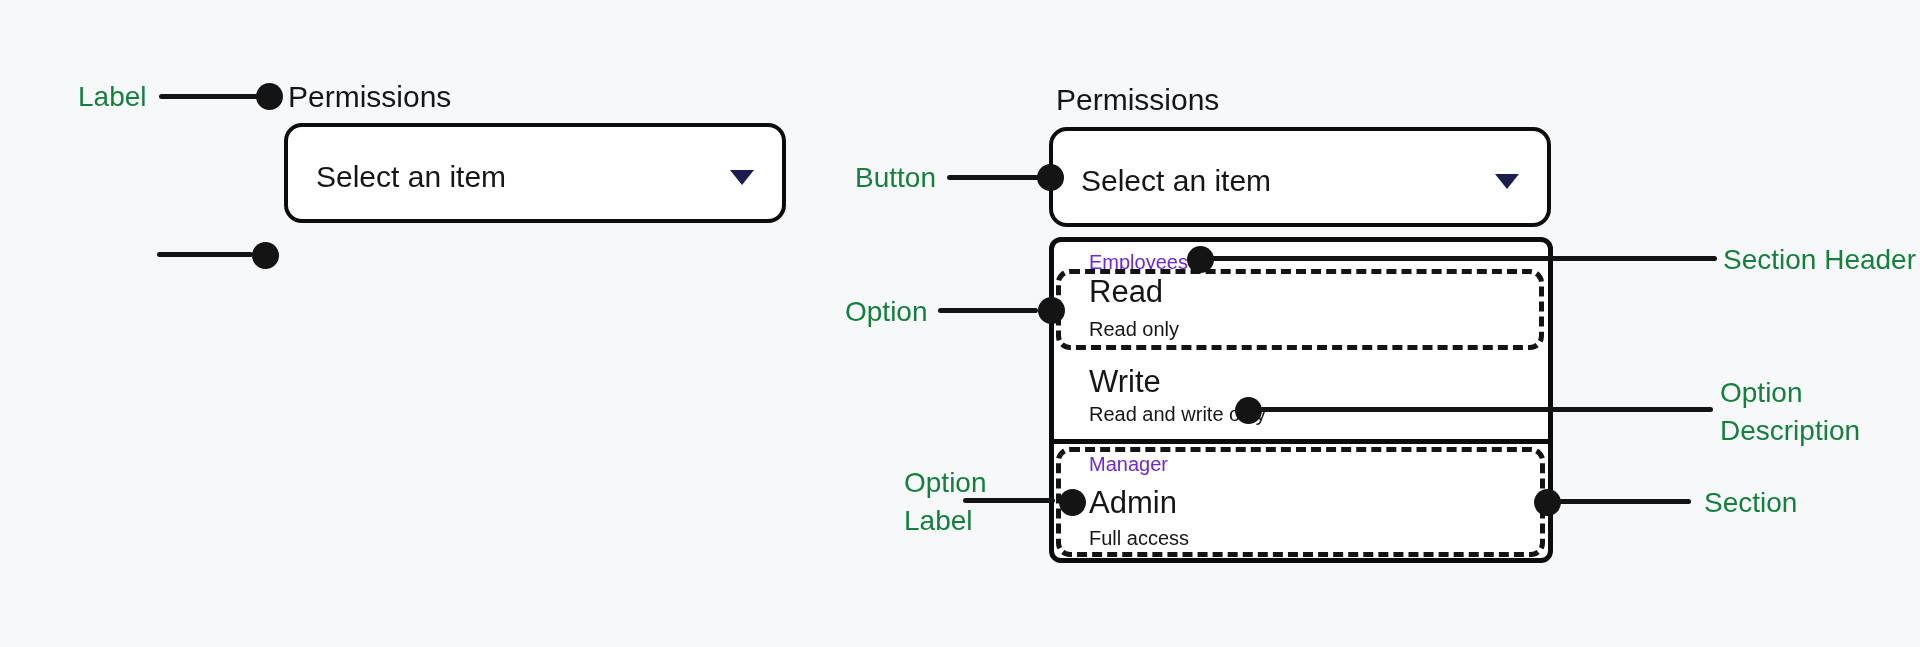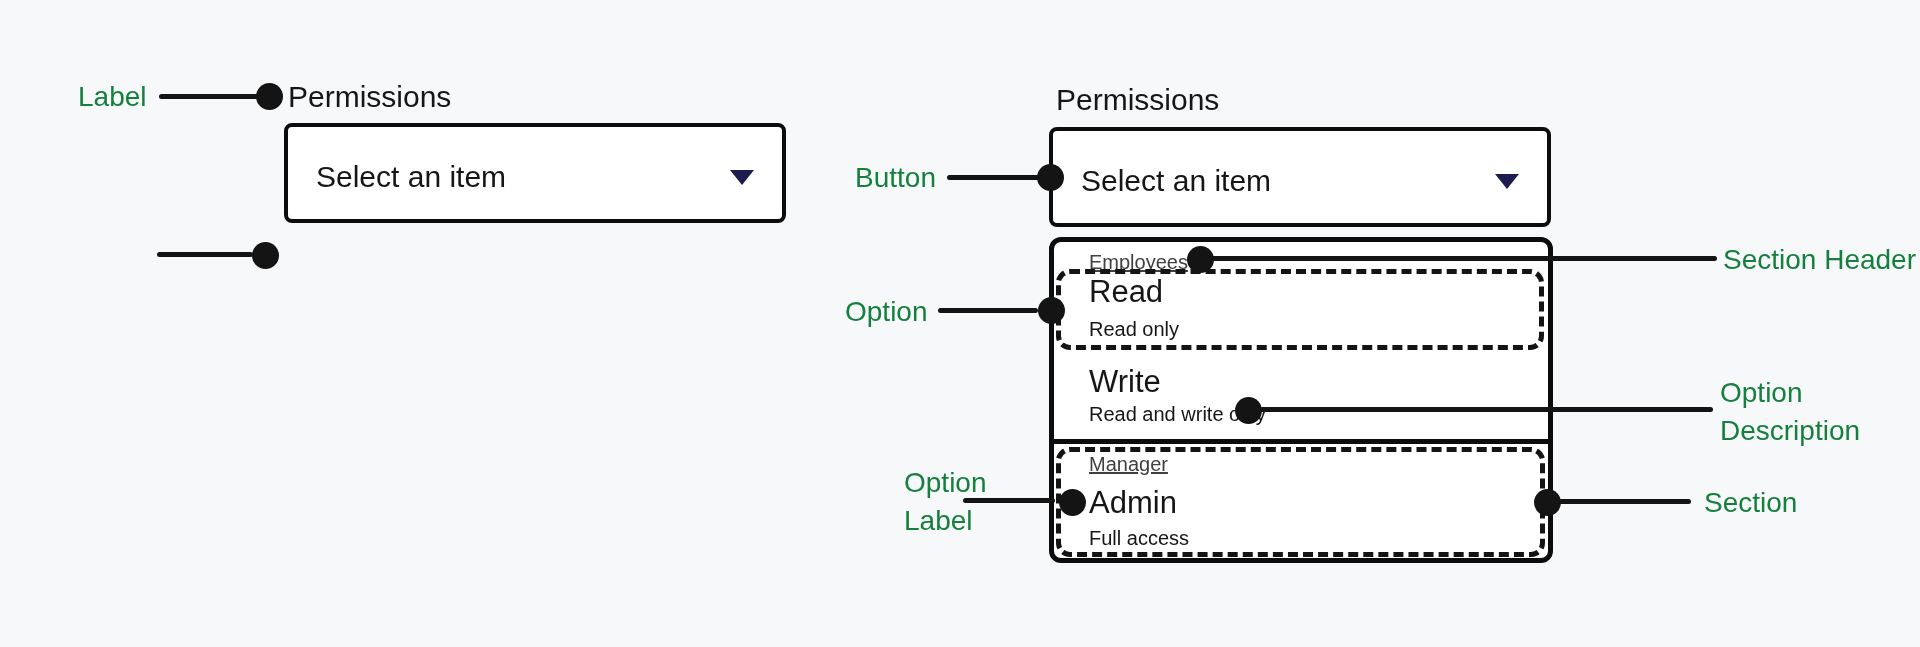--- a/index.html
+++ b/index.html
@@ -9,33 +9,33 @@
     font-family:"Liberation Sans","DejaVu Sans",sans-serif;
   }
   
   .ann { position:absolute; font-size:28px; line-height:38px; color:#15803d; white-space:normal; }
   .ann-line { position:absolute; height:5px; background:#141414; border-radius:3px; z-index:5; }
   .dot { position:absolute; width:27px; height:27px; border-radius:50%; background:#141414; z-index:6; }
   
   .field-label { position:absolute; font-size:30px; line-height:36px; color:#161616; }
   .select-box {
     position:absolute; width:502px; height:100px; box-sizing:border-box;
-    background:#ffffff; border:4px solid #0c0c0c; border-radius:8px;
+    background:#ffffff; border:4px solid #0c0c0c; border-radius:18px;
   }
   .select-value { position:absolute; left:28px; top:32px; font-size:30px; line-height:36px; color:#161616; }
   .chev {
     position:absolute; right:28px; top:43px; width:0; height:0;
     border-left:12px solid transparent; border-right:12px solid transparent;
     border-top:15px solid #1c1c4e;
   }
   .menu {
     position:absolute; left:1049px; top:237px; width:504px; height:326px; box-sizing:border-box;
     background:#ffffff; border:5px solid #0c0c0c; border-radius:12px; z-index:1;
   }
-  .sec-header { font-size:20px; line-height:24px; color:#404040;text-decoration:underline; }
+  .sec-header { font-size:20px; line-height:24px; color:#6d28d9; }
   .sec-header.floating { position:absolute; left:35px; top:8px; }
   .option, .section-box { position:absolute; left:2px; box-sizing:border-box; padding-left:28px; }
   .option-read  { top:27px;  width:488px; height:81px;  border:5px dashed #141414; border-radius:14px; }
   .option-write { top:114px; width:488px; height:80px;  border:5px dashed transparent; padding-top:3px; }
   .section-box  { top:205px; width:489px; height:110px; border:5px dashed #141414; border-radius:14px; }
   .opt-label { font-size:31px; line-height:36px; color:#161616; }
   .opt-desc  { font-size:20px; line-height:24px; color:#161616; }
   .option-read  .opt-desc { margin-top:7px; }
   .option-write .opt-desc { margin-top:2px; }
   .section-box .opt-label { margin-top:9px; }

